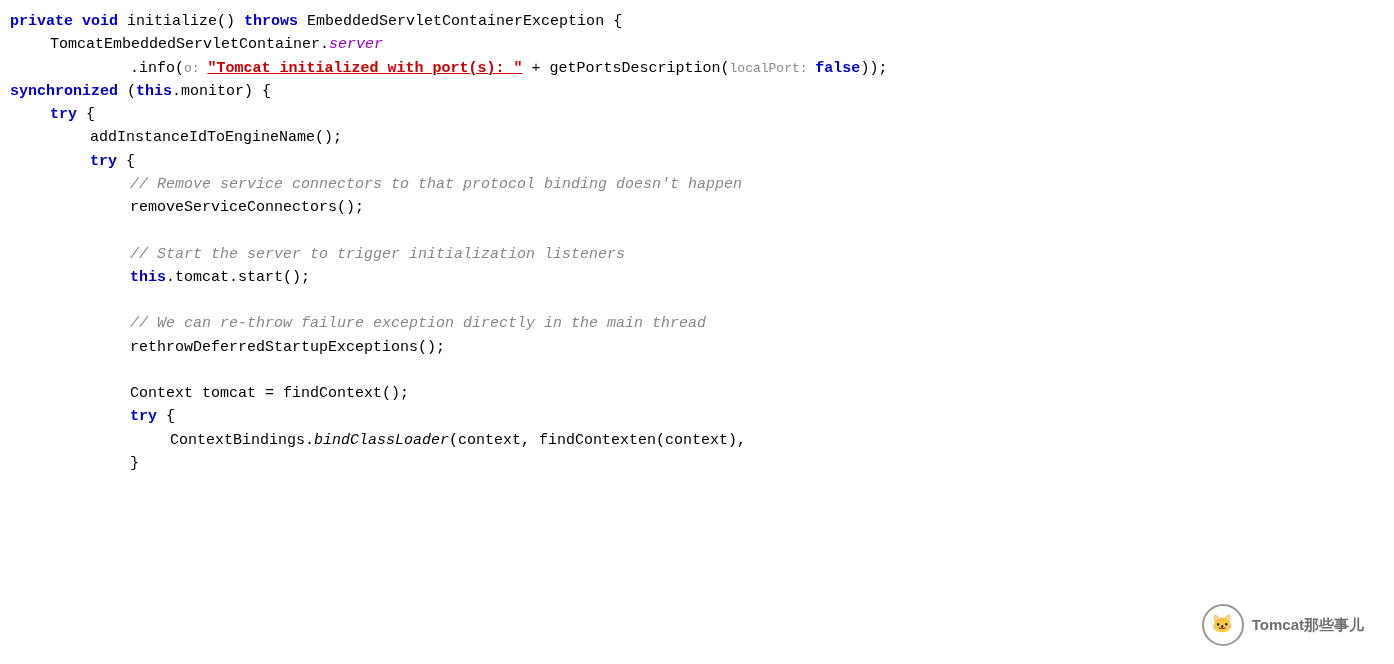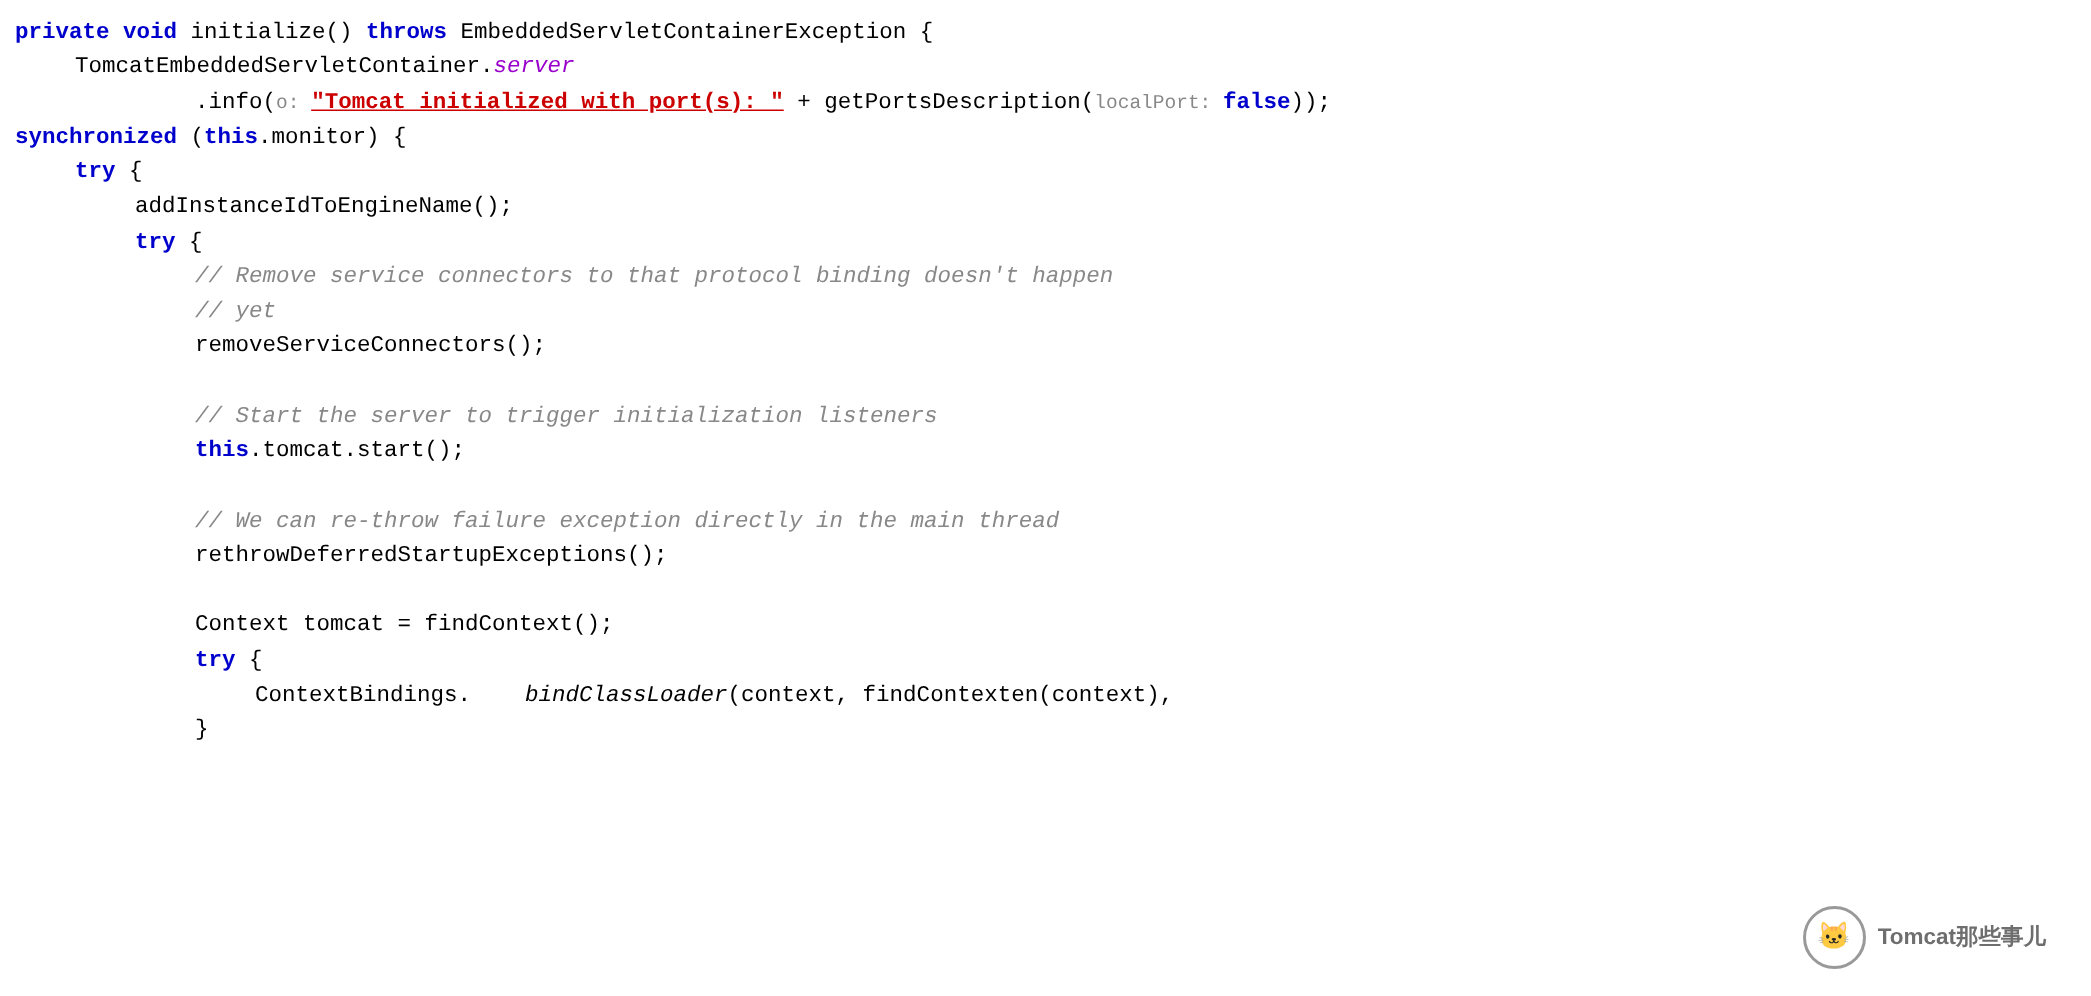--- a/index.html
+++ b/index.html
@@ -34,21 +34,21 @@
       min-height: 1.55em;
     }
 
     .kw { color: #0000cc; font-weight: bold; }
     .string-red { color: #cc0000; font-weight: bold; text-decoration: underline; }
     .comment { color: #888888; font-style: italic; }
     .purple { color: #9900cc; font-style: italic; }
     .param-hint { color: #888888; font-size: 13px; }
     .plain { color: #000000; }
     .false-kw { color: #0000cc; font-weight: bold; }
-    .italic-method { font-style: italic; margin-left: 36px; }
+    .italic-method { font-style: italic; }
 
     .watermark {
       position: absolute;
       bottom: 18px;
       right: 30px;
       display: flex;
       align-items: center;
       gap: 8px;
       opacity: 0.85;
     }
@@ -101,23 +101,20 @@
   </div>
 
   <div class="code-line">
     <span class="indent2"></span><span class="kw">try </span><span class="plain">{</span>
   </div>
 
   <div class="code-line">
     <span class="indent3"></span><span class="comment">// Remove service connectors to that protocol binding doesn't happen</span>
   </div>
 
-  <div class="code-line">
-    <span class="indent3"></span><span class="comment">// yet</span>
-  </div>
 
   <div class="code-line">
     <span class="indent3"></span><span class="plain">removeServiceConnectors();</span>
   </div>
 
   <div class="code-line">&nbsp;</div>
 
   <div class="code-line">
     <span class="indent3"></span><span class="comment">// Start the server to trigger initialization listeners</span>
   </div>

